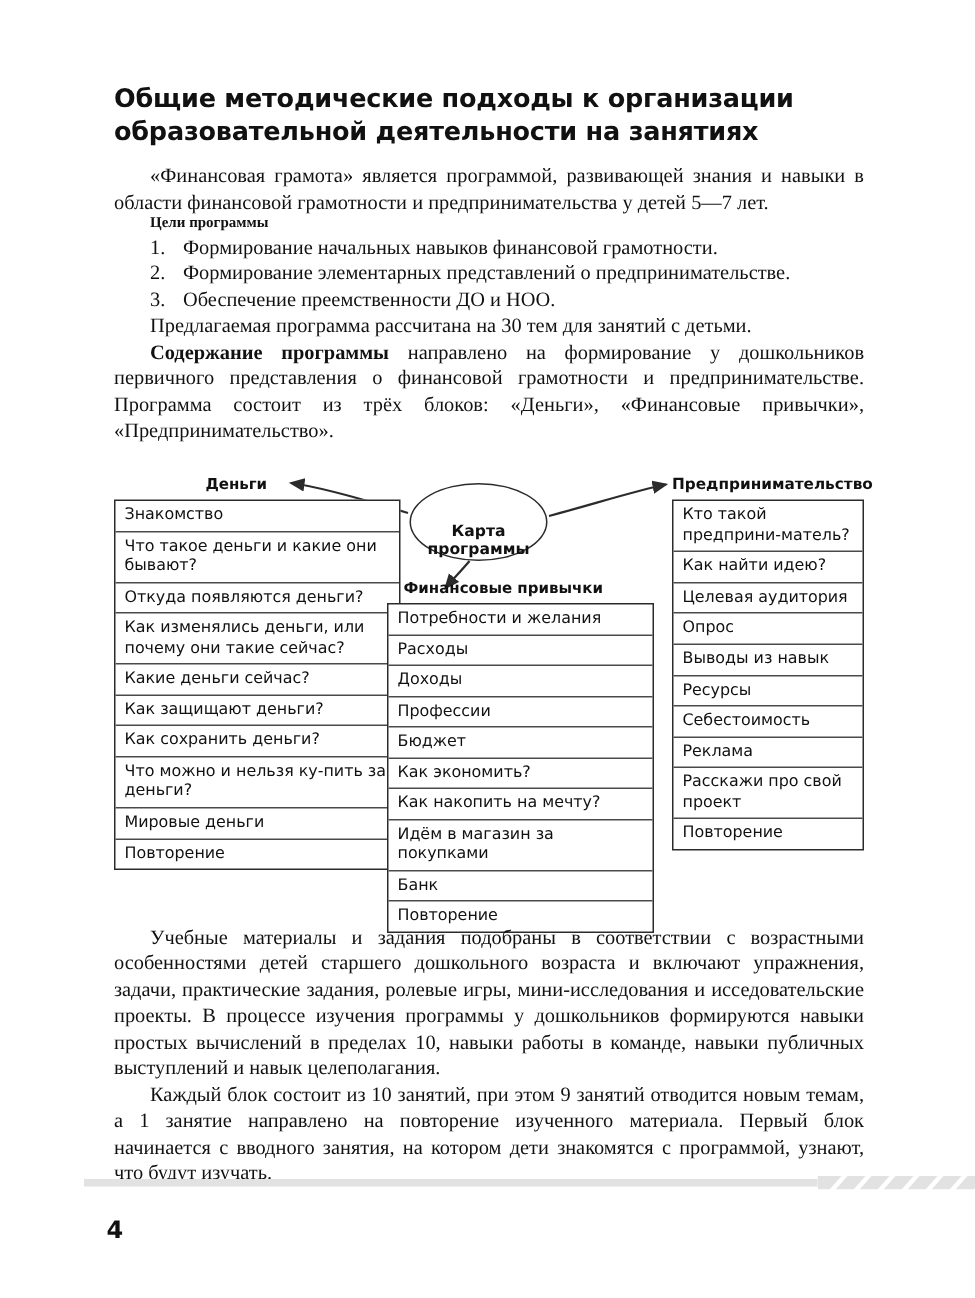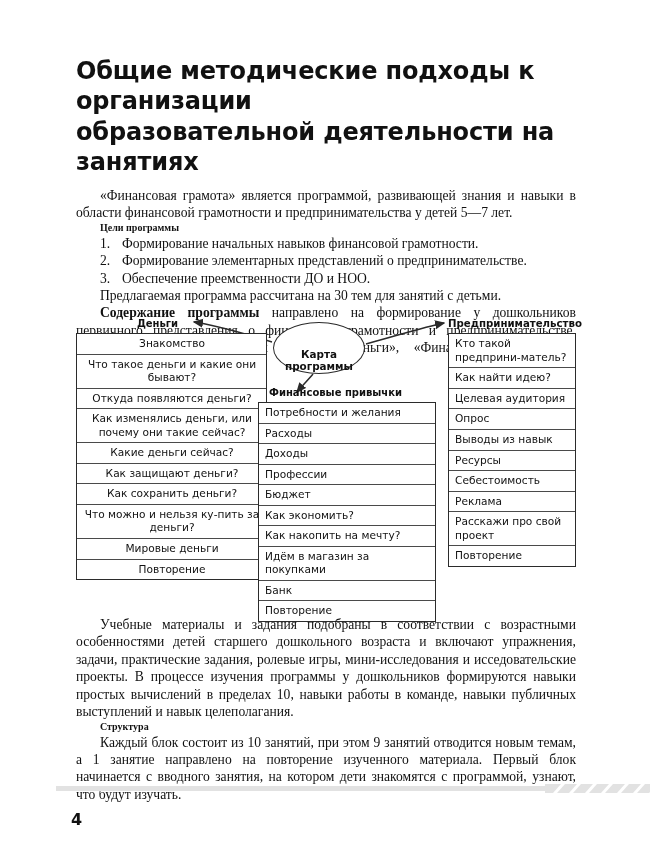--- a/index.html
+++ b/index.html
@@ -27,21 +27,21 @@
     position: absolute;
     left: 76px;
     top: 56px;
     width: 500px;
   }
 
   
   .doc-title {
     font-family: "DejaVu Sans", "Liberation Sans", sans-serif;
     font-weight: bold;
-    font-size: 24px;
+    font-size: 17px;
     line-height: 1.27;
     letter-spacing: -0.15px;
     color: #111111;
     margin: 0 0 9px 0;
   }
   .doc-title .tl { display: block; }
 
   
   .para {
     font-family: "Liberation Serif", "DejaVu Serif", serif;
@@ -122,21 +122,21 @@
     line-height: 1.28;
     color: #111111;
     padding: 3px 5px 3px 6px;
     border-bottom: 1.3px solid #4a4a4a;
     box-sizing: border-box;
   }
   .tbl .row:last-child { border-bottom: none; }
 
   
   .col-money { left: 0px; top: 0px; width: 163px; }
-  .col-money .tbl { width: 191px; text-align: center; }
+  .col-money .tbl { width: 191px; }
 
   
   .col-habits { left: 182px; top: 69px; width: 155px; }
   .col-habits .tbl { width: 178px; }
 
   
   .col-entre { left: 372px; top: 0px; width: 128px; }
   .col-entre .tbl { width: 128px; }
   .col-entre .col-head { font-size: 10.2px; }
 
@@ -306,21 +306,20 @@
         <div class="row">Себестоимость</div>
         <div class="row">Реклама</div>
         <div class="row">Расскажи про свой проект</div>
         <div class="row">Повторение</div>
       </div>
     </div>
   </div>
 
   <div class="lower">
     <p class="para indent">Учебные материалы и задания подобраны в соответствии с возрастными особенностями детей старшего дошкольного возраста и включают упражнения, задачи, практические задания, ролевые игры, мини-исследования и исседовательские проекты. В процессе изучения программы у дошкольников формируются навыки простых вычислений в пределах 10, навыки работы в команде, навыки публичных выступлений и навык целеполагания.</p>
-    <p class="subhead">Структура</p>
     <p class="para indent">Каждый блок состоит из 10 занятий, при этом 9 занятий отводится новым темам, а 1 занятие направлено на повторение изученного материала. Первый блок начинается с вводного занятия, на котором дети знакомятся с программой, узнают, что будут изучать.</p>
   </div>
 
   <div class="footer-band">
     <div class="bar"></div>
     <svg class="stripes" viewBox="0 0 105 9" preserveAspectRatio="none">
       <polygon points="0,0 16,0 8,9 0,9" fill="#e2e2e2"></polygon>
       <polygon points="20,0 32,0 24,9 12,9" fill="#e2e2e2"></polygon>
       <polygon points="36,0 48,0 40,9 28,9" fill="#e2e2e2"></polygon>
       <polygon points="52,0 64,0 56,9 44,9" fill="#e2e2e2"></polygon>

